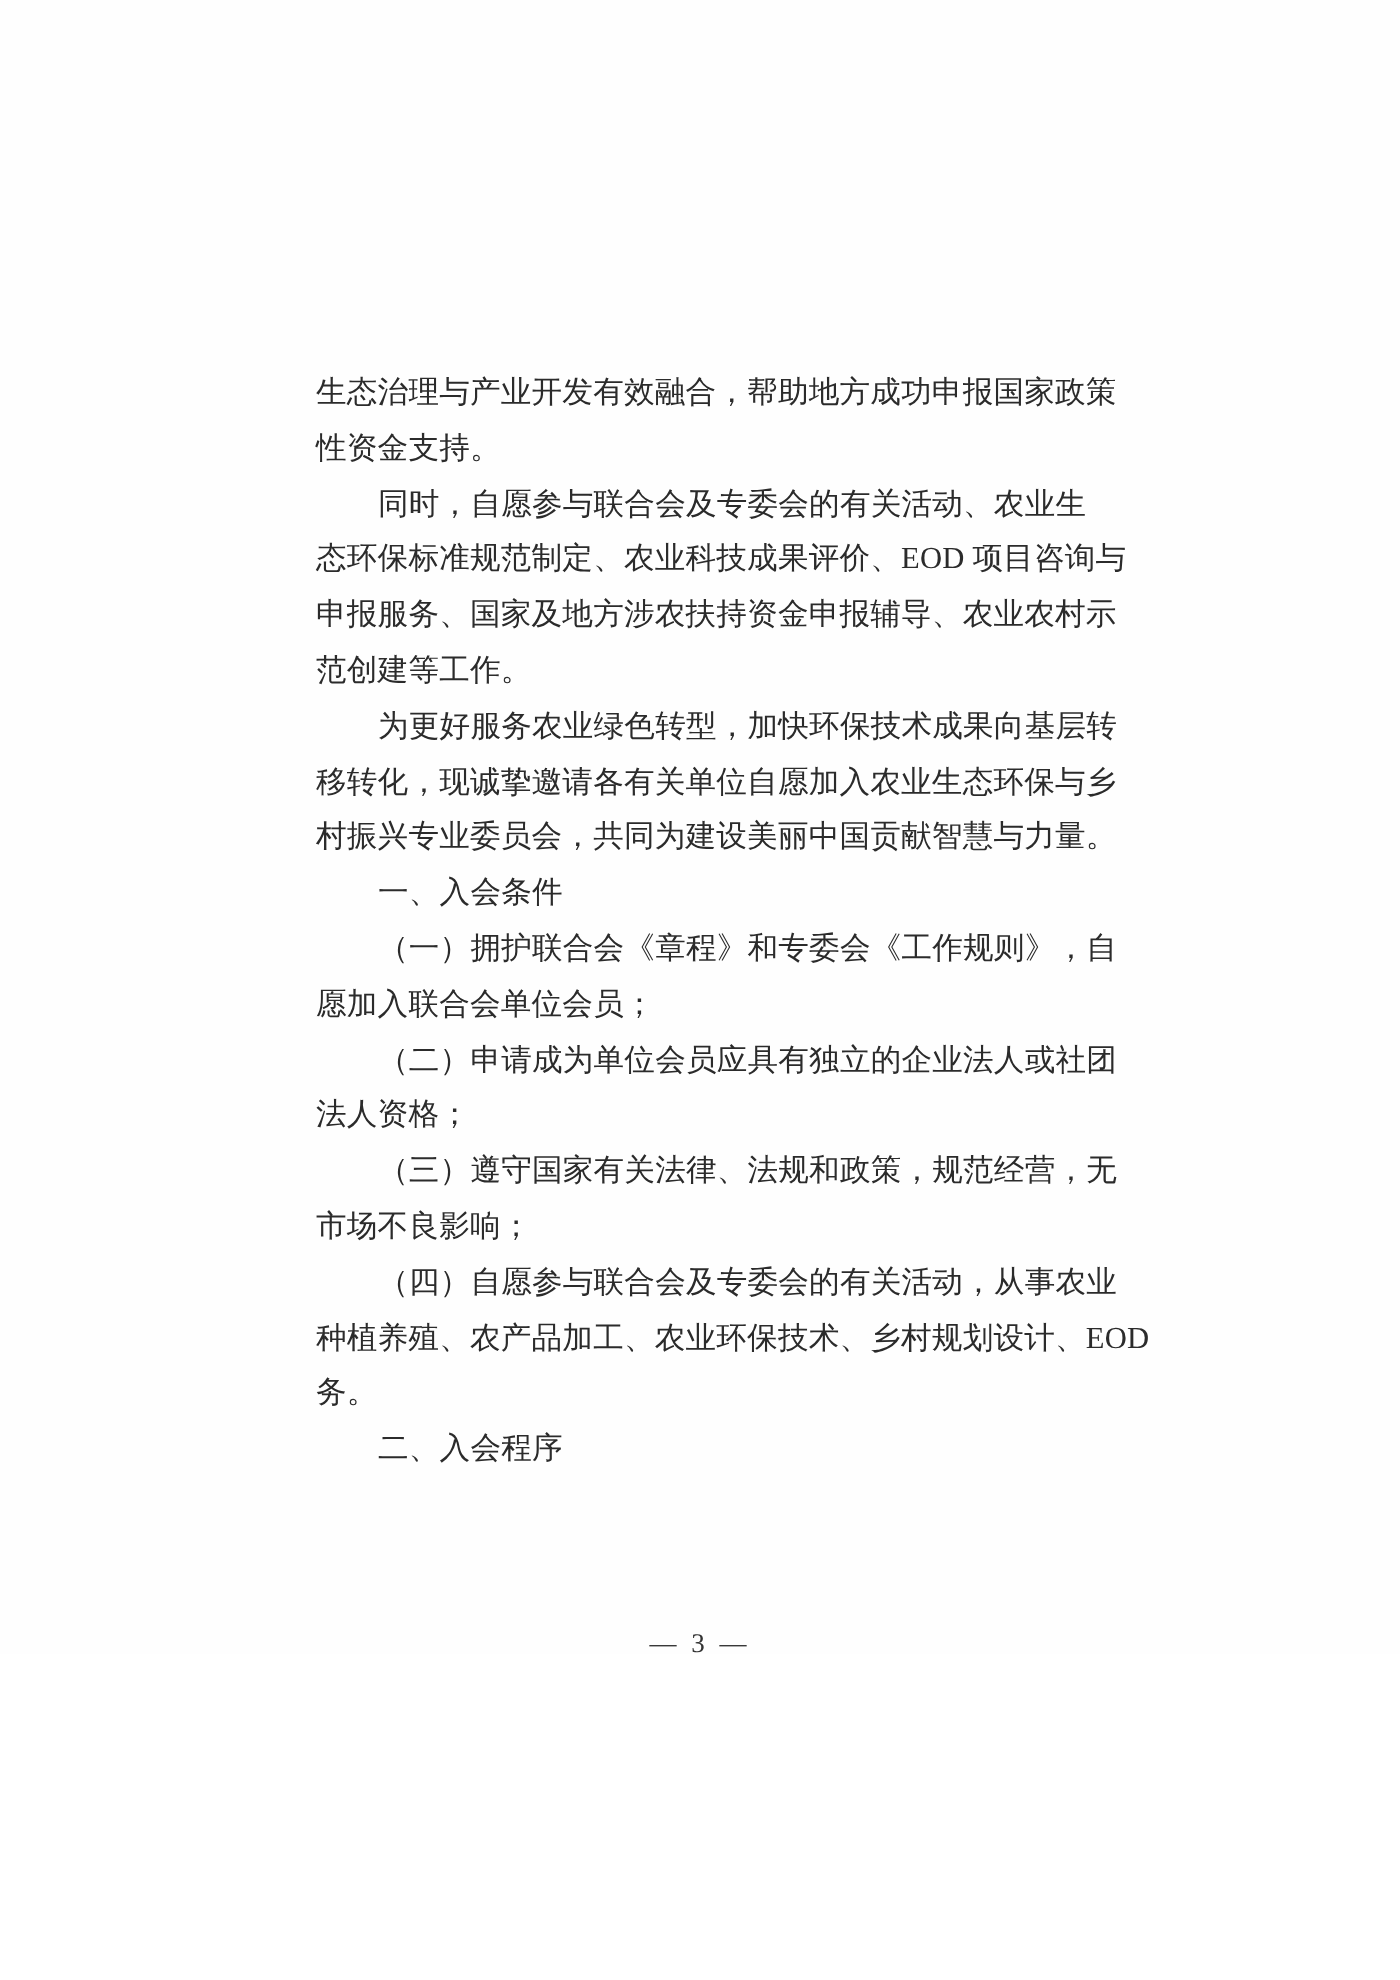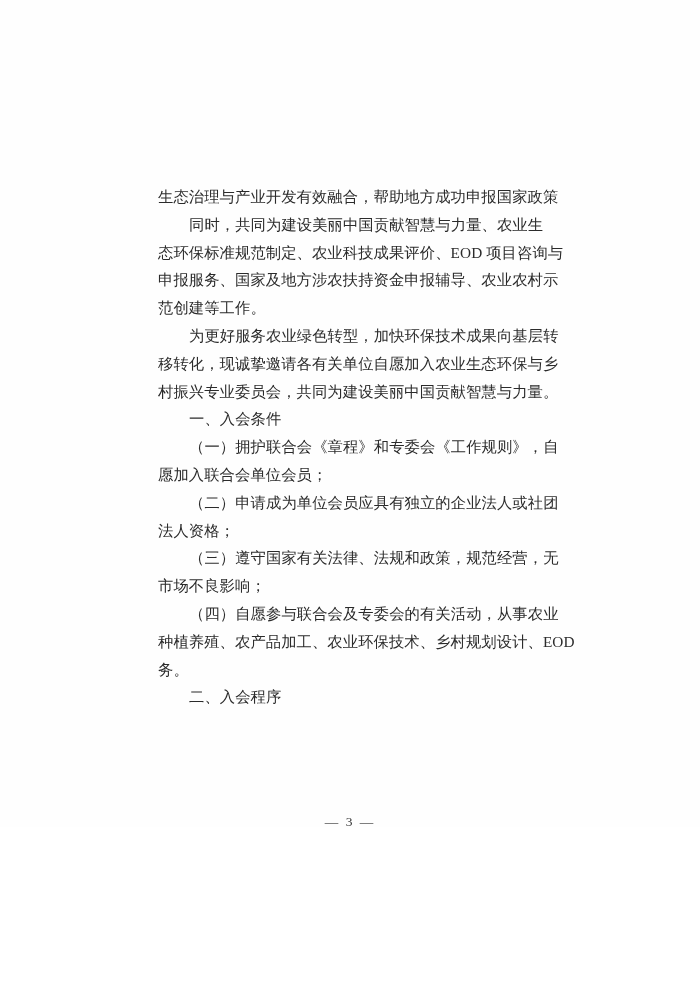--- a/index.html
+++ b/index.html
@@ -51,21 +51,22 @@
     letter-spacing: 2px;
   }
 </style>
 </head>
 <body>
 
 <div class="page">
   <main class="text-block">
     <div>
         <div class="line">生态治理与产业开发有效融合，帮助地方成功申报国家政策</div>
-        <div class="line indent">同时，共同为建设美丽中国贡献智慧与力量、农业生</div>
+        <div class="line">性资金支持。</div>
+        <div class="line indent">同时，自愿参与联合会及专委会的有关活动、农业生</div>
         <div class="line">态环保标准规范制定、农业科技成果评价、EOD 项目咨询与</div>
         <div class="line">申报服务、国家及地方涉农扶持资金申报辅导、农业农村示</div>
         <div class="line">范创建等工作。</div>
         <div class="line indent">为更好服务农业绿色转型，加快环保技术成果向基层转</div>
         <div class="line">移转化，现诚挚邀请各有关单位自愿加入农业生态环保与乡</div>
         <div class="line">村振兴专业委员会，共同为建设美丽中国贡献智慧与力量。</div>
         <div class="line indent">一、入会条件</div>
         <div class="line indent">（一）拥护联合会《章程》和专委会《工作规则》，自</div>
         <div class="line">愿加入联合会单位会员；</div>
         <div class="line indent">（二）申请成为单位会员应具有独立的企业法人或社团</div>

